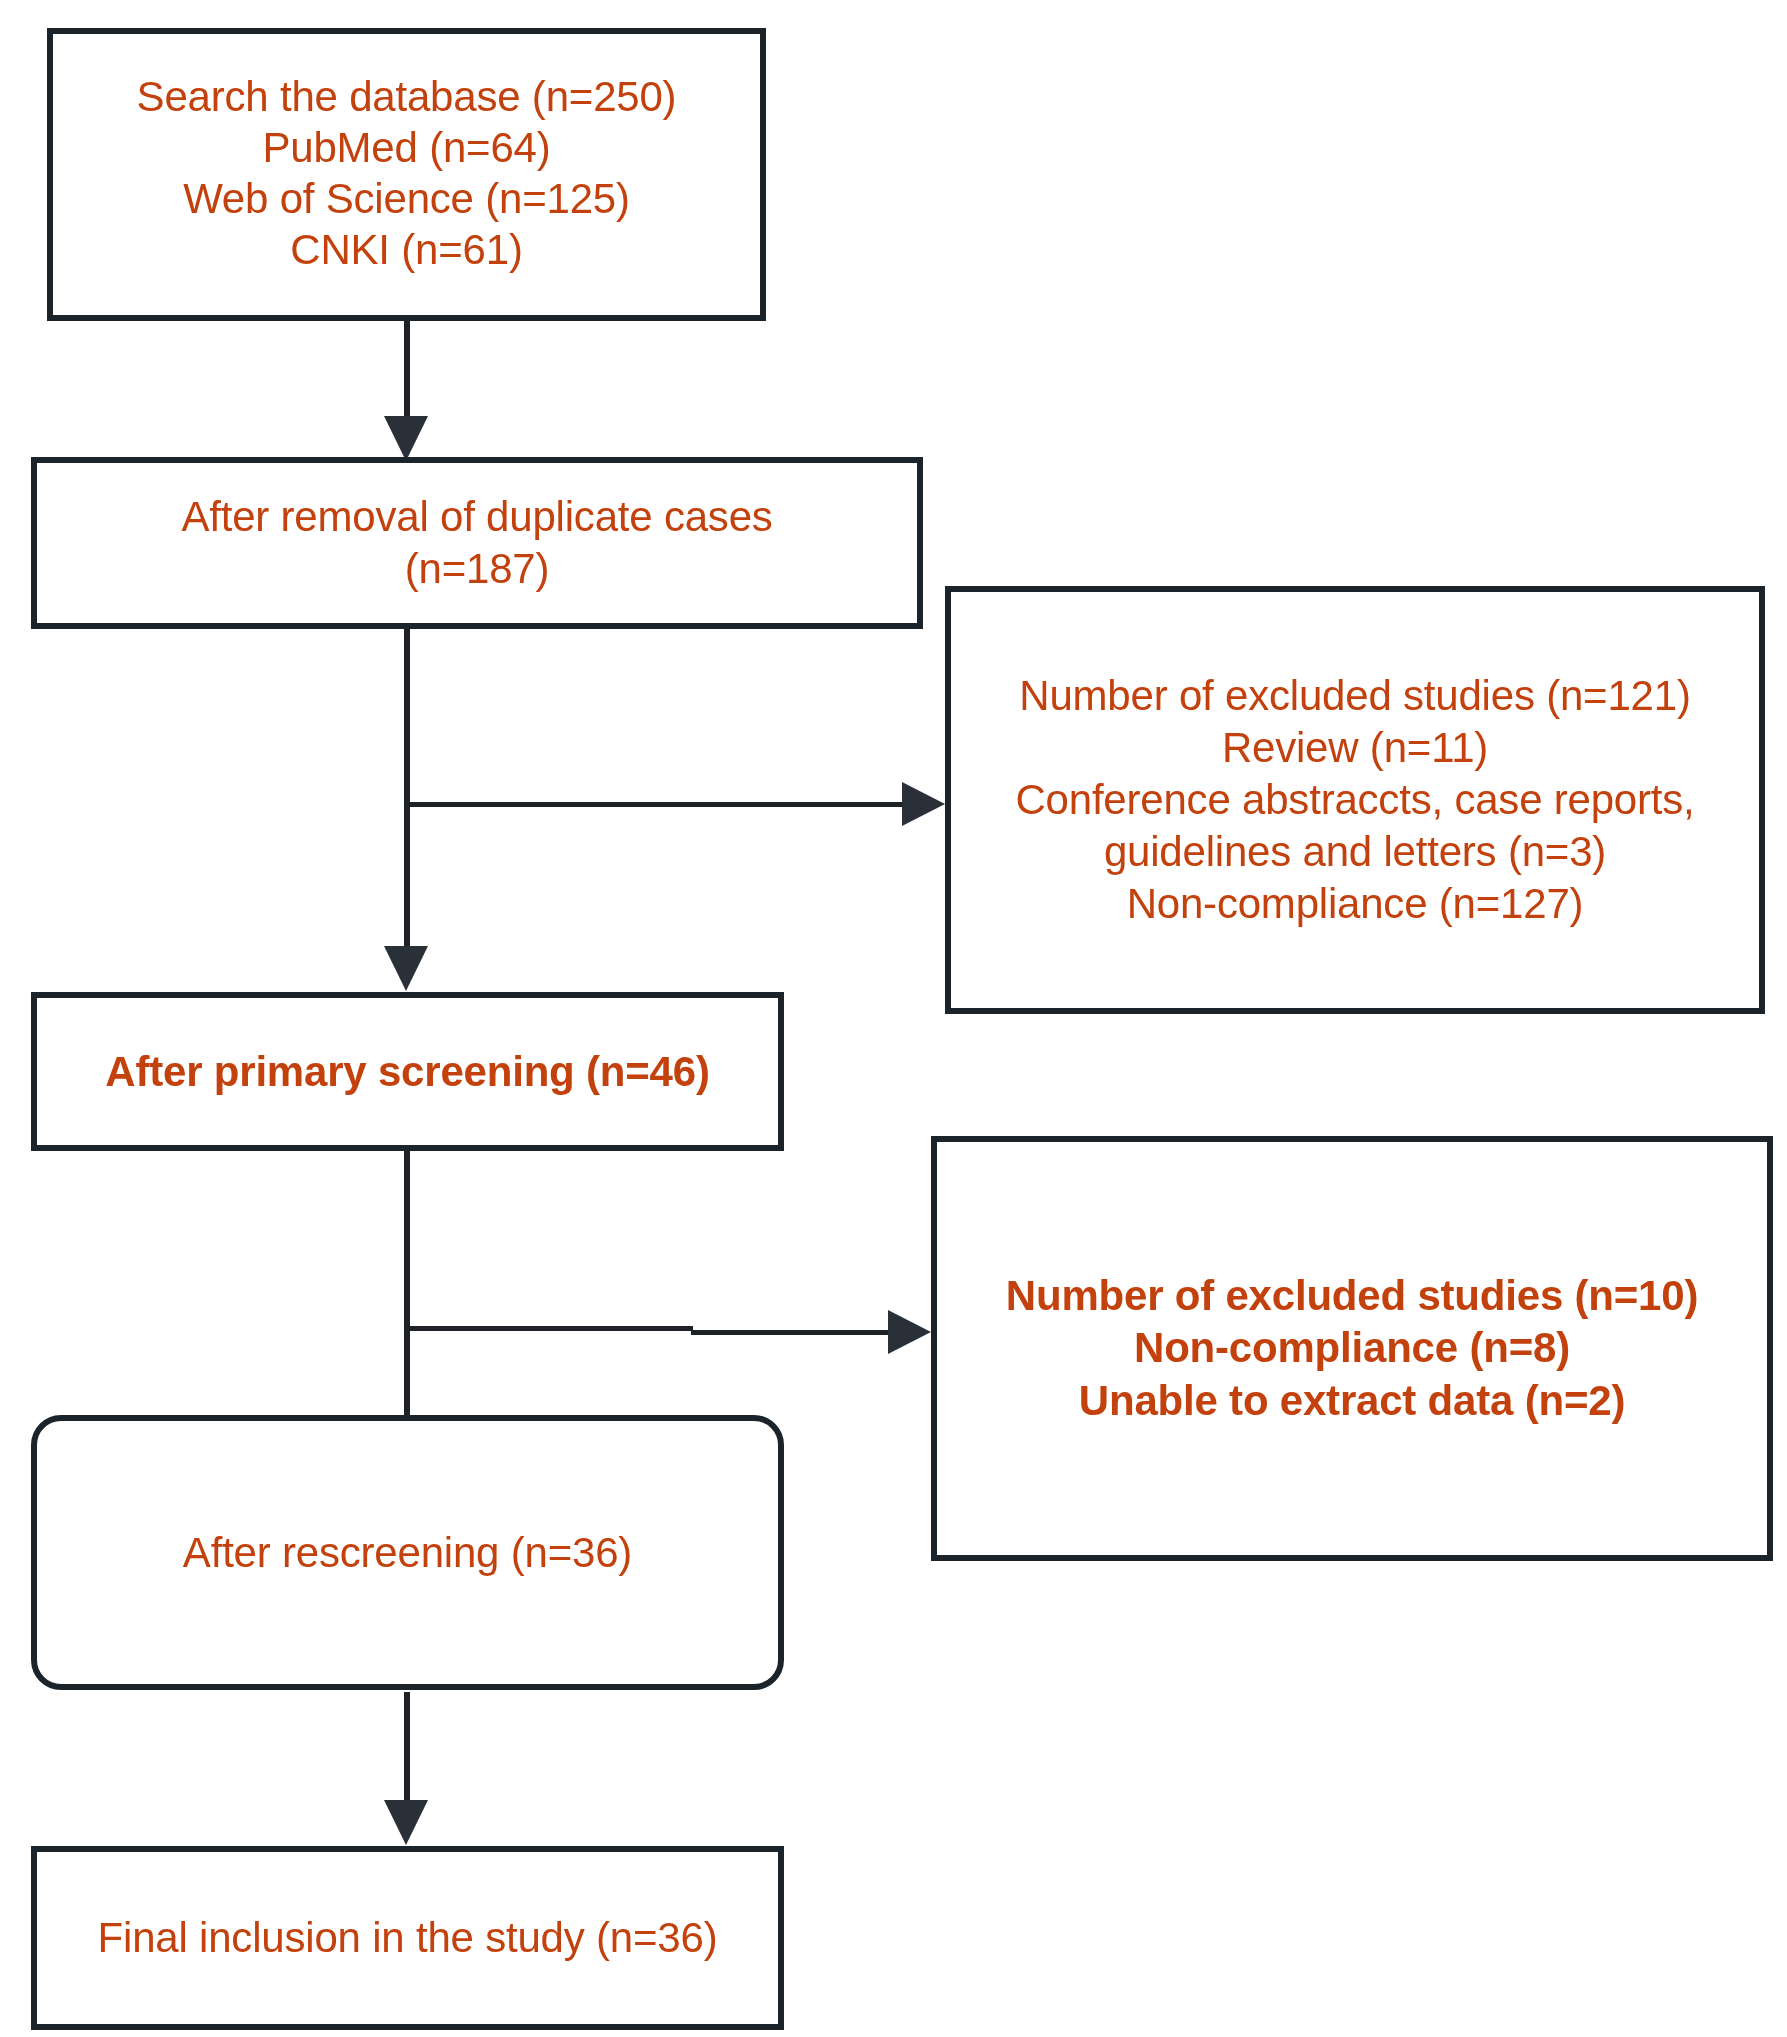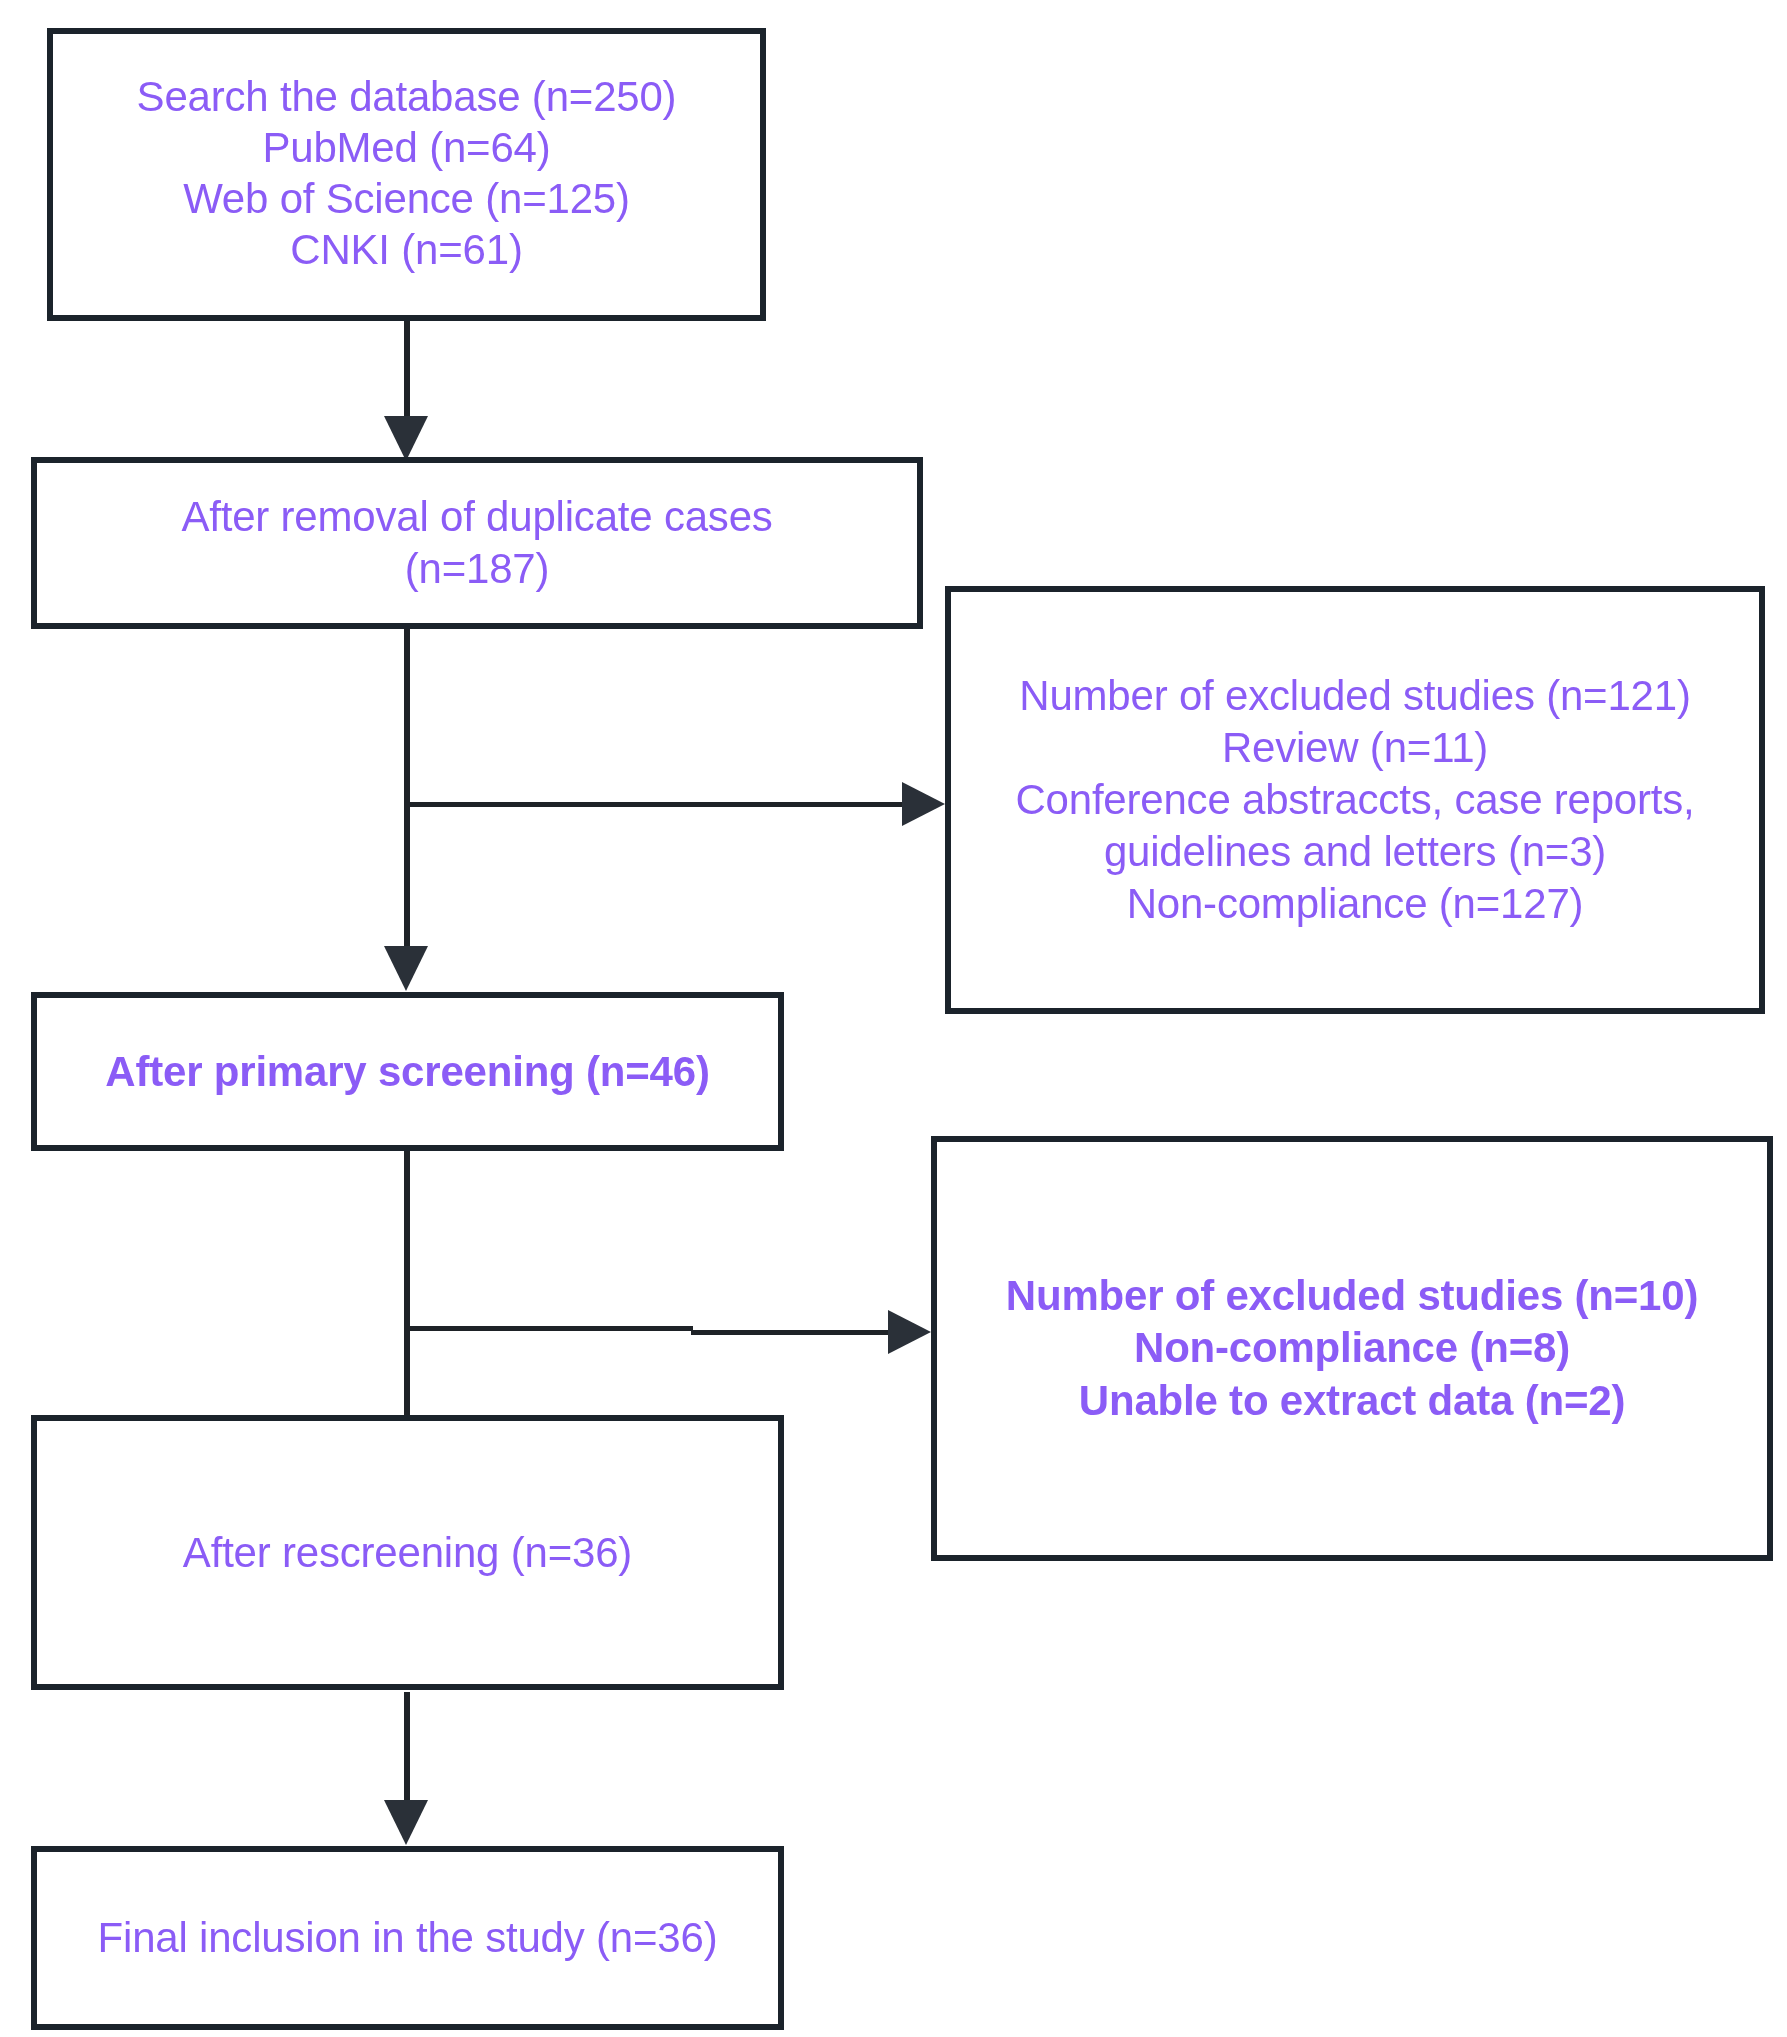--- a/index.html
+++ b/index.html
@@ -25,32 +25,32 @@
     background: #ffffff;
     display: flex;
     align-items: center;
     justify-content: center;
     text-align: center;
   }
   .box-text {
     font-family: "Liberation Sans", sans-serif;
     font-size: 42px;
     line-height: 1.22;
-    color: #8b5cf6;
+    color: #c2410c;
     letter-spacing: -0.2px;
     white-space: pre-line;
     padding: 0 12px;
   }
   
   #box-search        { left: 47px;   top: 27.5px;   width: 719px;  height: 293px; }
   #box-dedup         { left: 31px;   top: 457px;  width: 892px;  height: 172px; }
   #box-excluded-1    { left: 945px; top: 586px;  width: 820px;  height: 428px; }
   #box-primary       { left: 31px;   top: 992px; width: 753px;  height: 159px; font-weight: bold; }
   #box-excluded-2    { left: 931px; top: 1136px; width: 842px;  height: 425px; }
-  #box-rescreen      { left: 31px;   top: 1415px; width: 753px;  height: 275px; }
+  #box-rescreen      { left: 31px;   top: 1415px; width: 753px;  height: 275px; border-radius: 30px; }
   #box-final         { left: 31px;   top: 1846px; width: 753px;  height: 184px; }
 
   #box-search .box-text   { line-height: 1.21; }
   #box-dedup .box-text    { line-height: 1.24; }
   #box-excluded-1 .box-text { line-height: 1.24; }
   #box-excluded-2 .box-text { line-height: 1.24; font-weight: bold; }
 
   
   .conn-v {
     position: absolute;

